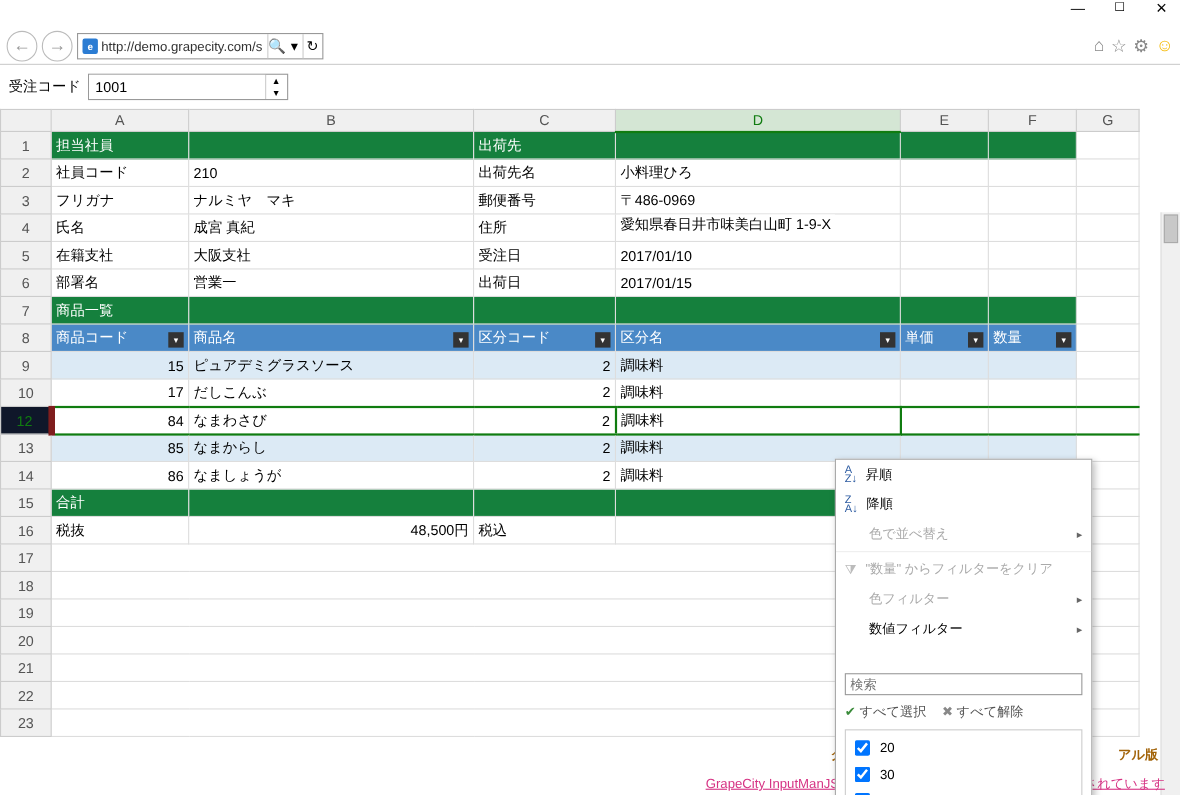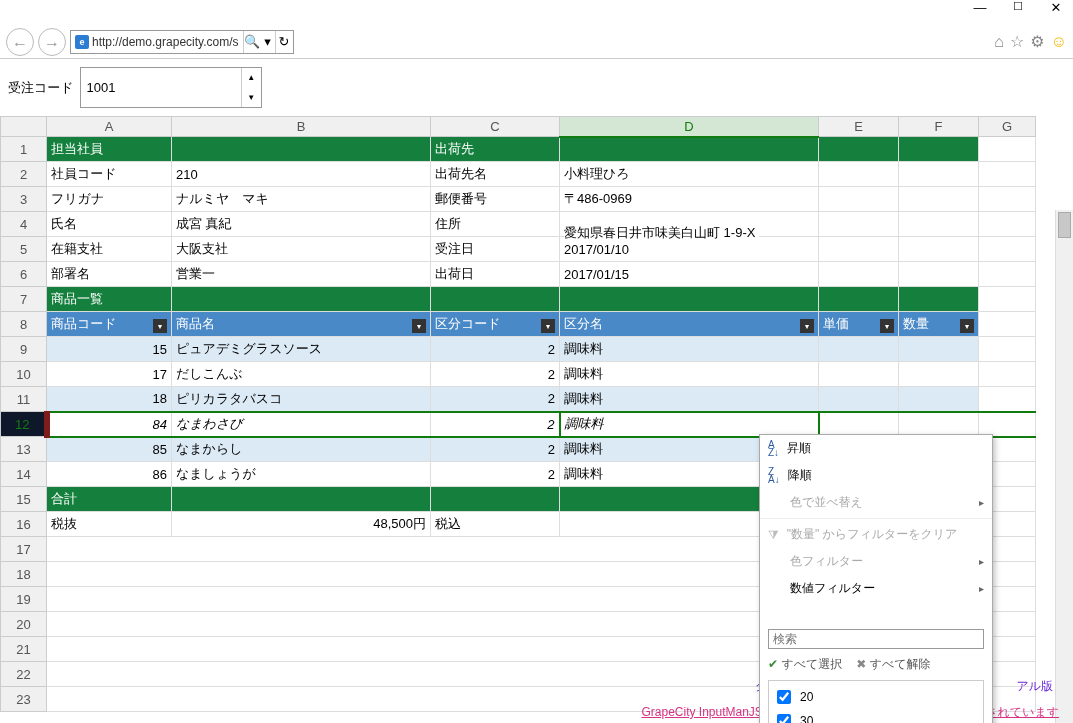--- a/index.html
+++ b/index.html
@@ -70,21 +70,21 @@
   .smiley{ color:#f5b800; }
   
   .order-bar{
     display:flex; align-items:center; gap:6px;
     padding:8px 8px;
     font-size:13px;
   }
   .spinner{
     display:flex; align-items:stretch;
     border:1px solid #999;
-    height:41px;
+    height:24px;
   }
   .spinner input{
     border:none; outline:none; width:160px; padding:0 6px; font-size:13px;
   }
   .spinner .spin-btns{
     width:20px; display:flex; flex-direction:column; border-left:1px solid #ccc;
   }
   .spinner .spin-btns div{flex:1; display:flex;align-items:center;justify-content:center; font-size:8px;}
   
   .sheet-wrap{ position:relative; }
@@ -112,26 +112,26 @@
   .rowhdr.sel{ background:#0f172a; color:#107c10; border-right:6px solid #7f1d1d;}
   td.cell{
     border:1px solid #ddd;
     height:25px;
     padding:0 4px;
     white-space:nowrap;
     overflow: visible;
   }
   
   td.cell.ovf{ position:relative; }
-  td.cell.ovf .ov{ position:absolute; left:4px; top:12px; white-space:nowrap; background:#fff; padding-right:4px;}
+  td.cell.ovf .ov{ position:absolute; left:4px; top:0; white-space:nowrap; background:#fff; padding-right:4px;}
   td.cell.num { text-align:right; }
   .darkband td.cell{ background:#15803d; color:#fff; }
   .bluehdr td.cell{ background:#4a89c7; color:#fff; }
   .blueband td.cell{ background:#dceaf5; }
-  .greenborder td.cell{ border-top:2px solid #107c10; border-bottom:2px solid #107c10;font-style:italic;}
+  .greenborder td.cell{ border-top:2px solid #107c10; border-bottom:2px solid #107c10;}
   .greenborder td.cell:first-of-type{ border-left:2px solid #107c10;}
   
   .filt{
     display:inline-flex; width:14px; height:14px;
     background:#333; color:#fff; align-items:center; justify-content:center;
     font-size:8px; float:right; margin-top:4px; margin-left:3px;
   }
   
   .filter-menu{
     position:absolute;
@@ -160,21 +160,21 @@
   .vscroll{
     position:absolute; right:0; top:94px; width:18px; height:600px;
     background:#f0f0f0; border-left:1px solid #ddd;
   }
   .vscroll .thumb{ position:absolute; top:2px; left:2px; right:2px; height:26px; background:#c8c8c8; border:1px solid #aaa;}
   
   .trial{
     position:absolute; right:14px; bottom:0px;
     font-size:12px;
   }
-  .trial .gray{ color:#6d28d9; }
+  .trial .gray{ color:#a16207;font-weight:bold; }
   .trial .link{ color:#d63384; text-decoration:underline; }
   .corner{
     width:46px; background:#f0f0f0; border:1px solid #ccc;
   }
 </style>
 </head>
 <body>
 
 <div class="titlebar">
   <span class="win-btn">—</span>
@@ -332,30 +332,20 @@
   <tr>
     <td class="rowhdr">10</td>
     <td class="cell num">17</td>
     <td class="cell">だしこんぶ</td>
     <td class="cell num">2</td>
     <td class="cell">調味料</td>
     <td class="cell"></td>
     <td class="cell"></td>
     <td class="cell"></td>
   </tr>
-  <tr class="blueband">
-    <td class="rowhdr">11</td>
-    <td class="cell num">18</td>
-    <td class="cell">ピリカラタバスコ</td>
-    <td class="cell num">2</td>
-    <td class="cell">調味料</td>
-    <td class="cell"></td>
-    <td class="cell"></td>
-    <td class="cell" style="background:#fff"></td>
-  </tr>
   <tr class="greenborder">
     <td class="rowhdr sel">12</td>
     <td class="cell num">84</td>
     <td class="cell">なまわさび</td>
     <td class="cell num">2</td>
     <td class="cell" style="border:2px solid #107c10">調味料</td>
     <td class="cell"></td>
     <td class="cell"></td>
     <td class="cell"></td>
   </tr>

